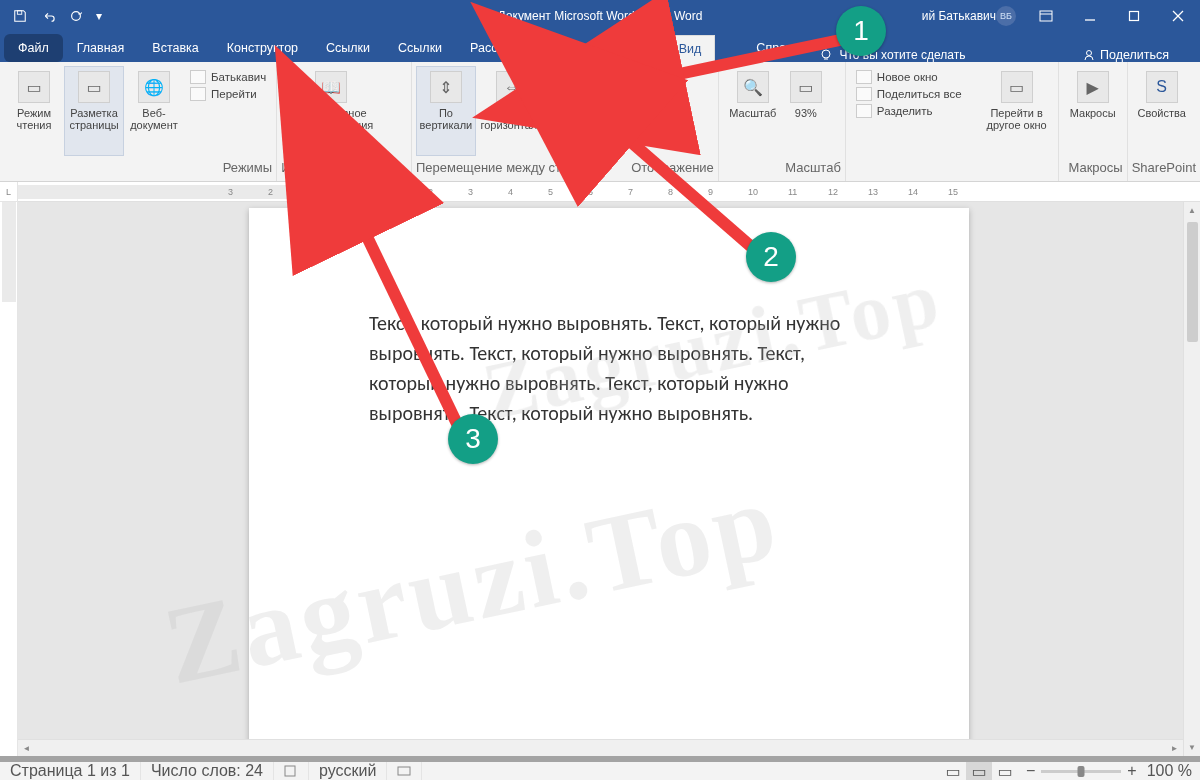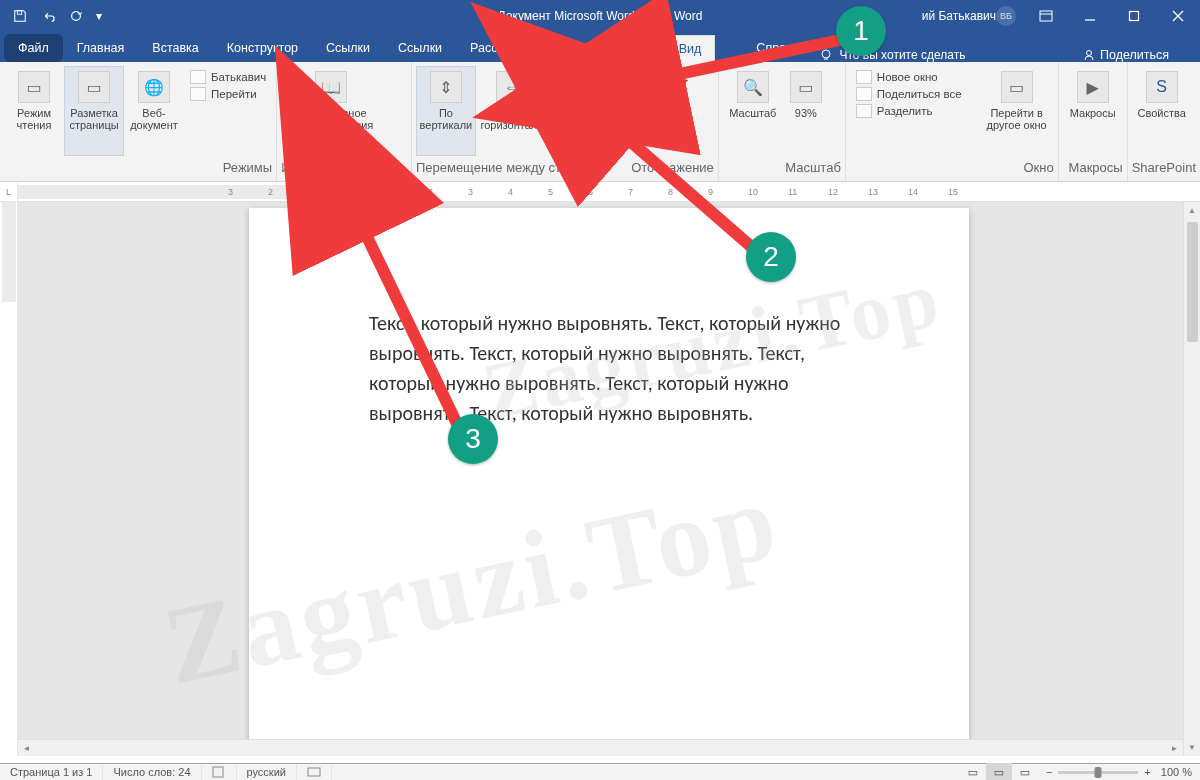--- a/index.html
+++ b/index.html
@@ -51,21 +51,21 @@
 .ruler-v .shade { position: absolute; left: 2px; top: 0; width: 14px; background: #eaeaea; }
 .ruler-corner { position: absolute; left: 0; width: 18px; height: 20px; background: #fff; border-right: 1px solid #e5e5e5; border-bottom: 1px solid #e5e5e5; font-size: 9px; color: #888; text-align: center; line-height: 20px; top: 182px; }
 
 
 .doc-area { position: absolute; top: 202px; left: 18px; right: 0; bottom: 24px; background: #e6e6e6; overflow: hidden; }
 .doc-viewport { position: absolute; inset: 0; overflow: auto; }
 .page { width: 720px; min-height: 880px; background: #fff; margin: 6px auto 30px; box-shadow: 0 2px 6px rgba(0,0,0,.25); padding: 100px 120px; }
 .doc-text { font-family: Calibri, "Segoe UI", sans-serif; font-size: 20px; color: #333; line-height: 1.5; }
 
 
-.statusbar { position: absolute; bottom: 0; left: 0; right: 0; height: 17px; background: #f3f3f3; border-top: 1px solid #a3a3a3; display: flex; align-items: center; font-size: 11px; color: #555; }
+.statusbar { position: absolute; bottom: 0; left: 0; right: 0; height: 24px; background: #f3f3f3; border-top: 6px solid #a3a3a3; display: flex; align-items: center; font-size: 16px; color: #555; }
 .statusbar .seg { padding: 0 10px; border-right: 1px solid #e4e4e4; height: 100%; display: flex; align-items: center; gap: 5px; cursor: pointer; }
 .statusbar .spacer { flex: 1; }
 .view-btn { width: 26px; height: 18px; display: flex; align-items: center; justify-content: center; border: 1px solid transparent; cursor: pointer; }
 .view-btn.active { background: #d7d7d7; }
 .zoom { display: flex; align-items: center; gap: 6px; padding: 0 8px; }
 .zoom-track { width: 80px; height: 3px; background: #ccc; position: relative; }
 .zoom-thumb { position: absolute; top: -4px; width: 7px; height: 11px; background: #888; border-radius: 2px; left: 50%; transform: translateX(-50%); }
 
 
 .annotation { position: absolute; pointer-events: none; }
@@ -282,21 +282,20 @@
         <div class="small-stack" style="padding-top:4px;gap:6px;">
           <span class="mini-icon"></span>
           <span class="mini-icon"></span>
           <span class="mini-icon"></span>
         </div>
         <div class="big-btn" style="width:74px">
             <div class="icon">▭</div>
             <div class="lbl">Перейти в другое окно</div>
           </div>
       </div>
-      <div class="group-label">Окно</div>
     </div>
 
     <div class="group">
       <div class="group-content">
         <div class="big-btn">
             <div class="icon">▶</div>
             <div class="lbl">Макросы</div>
           </div>
       </div>
       <div class="group-label">Макросы</div>

